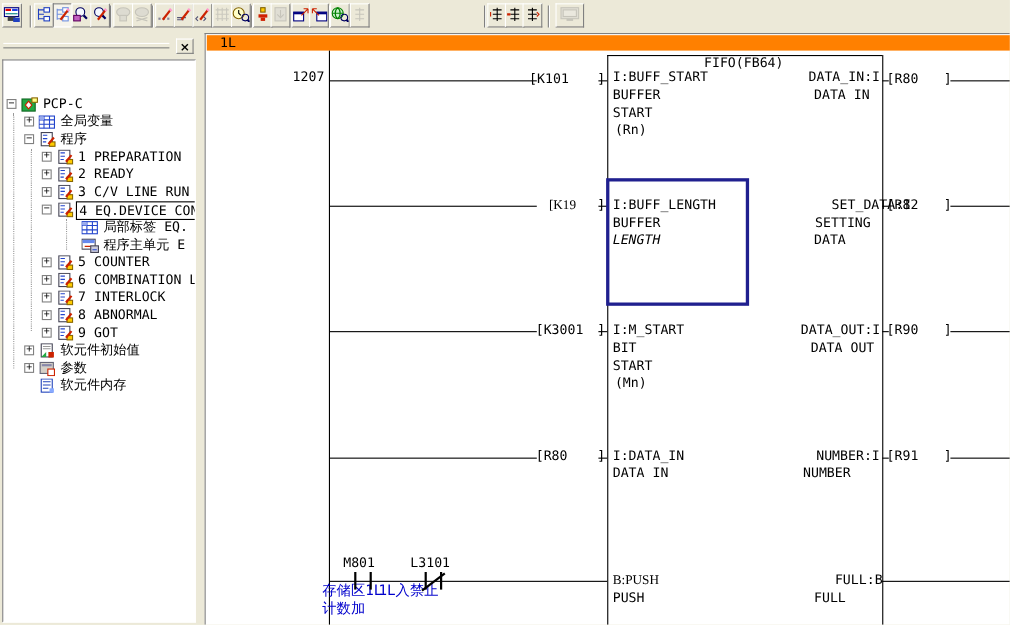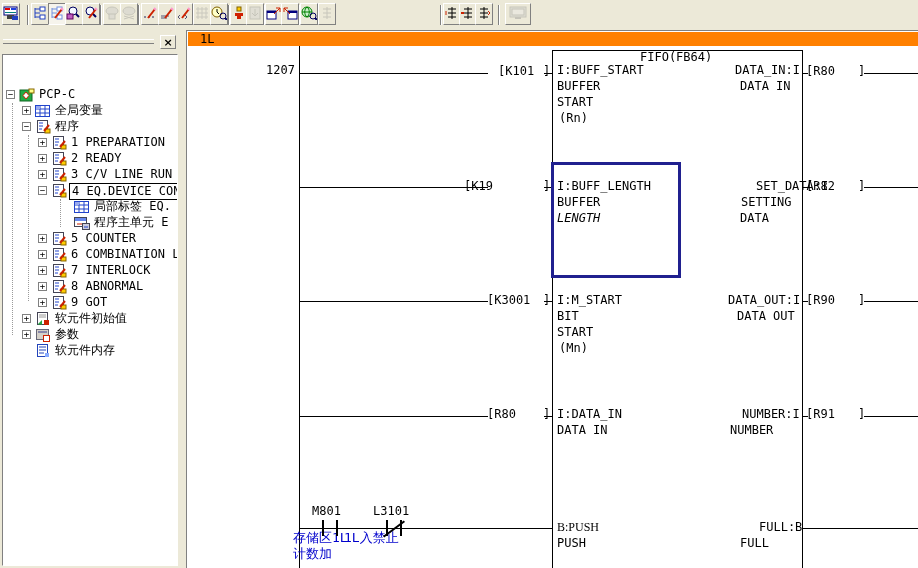--- a/index.html
+++ b/index.html
@@ -302,31 +302,31 @@
     <div class="hline" style="left: 802px; top: 301px; width: 6px; height: 1.4px;"></div>
     <div class="hline" style="left: 864px; top: 301px; width: 54px; height: 1.4px;"></div>
     <div class="hline" style="left: 300px; top: 416px; width: 188px; height: 1.4px;"></div>
     <div class="hline" style="left: 544px; top: 416px; width: 8px; height: 1.4px;"></div>
     <div class="hline" style="left: 802px; top: 416px; width: 6px; height: 1.4px;"></div>
     <div class="hline" style="left: 864px; top: 416px; width: 54px; height: 1.4px;"></div>
     <div class="hline" style="left: 300px; top: 528px; width: 252px; height: 1.4px;"></div>
     <div class="hline" style="left: 802px; top: 528px; width: 116px; height: 1.4px;"></div>
     <span class="ltext" style="left: 266px; top: 64px;">1207</span>
     <span class="ltext" style="left: 640px; top: 51px; pointer-events: auto;">FIFO(FB64)</span>
-    <span class="ltext" style="left: 498px; top: 65px; pointer-events: auto; text-align: center;">[K101</span>
+    <span class="ltext" style="left: 481px; top: 65px; pointer-events: auto; text-align: center;">[K101</span>
     <span class="ltext" style="left: 543px; top: 65px;">]</span>
     <span class="ltext" style="left: 557px; top: 64px; pointer-events: auto;">I:BUFF_START</span>
     <span class="ltext" style="left: 557px; top: 80px;">BUFFER</span>
     <span class="ltext" style="left: 557px; top: 96px;">START</span>
     <span class="ltext" style="left: 559px; top: 112px;">(Rn)</span>
     <span class="ltext" style="left: 735px; top: 64px; pointer-events: auto;">DATA_IN:I</span>
     <span class="ltext" style="left: 740px; top: 80px;">DATA IN</span>
     <span class="ltext" style="left: 806px; top: 65px; pointer-events: auto;">[R80</span>
     <span class="ltext" style="left: 858px; top: 65px;">]</span>
-    <span class="ltext" style="left: 464px; top: 180px; pointer-events: auto;">[K19</span>
+    <span class="ltext" style="left: 499px; top: 180px; pointer-events: auto; font-family: Liberation Serif, serif;">[K19</span>
     <span class="ltext" style="left: 543px; top: 180px;">]</span>
     <span class="ltext" style="left: 557px; top: 180px; pointer-events: auto;">I:BUFF_LENGTH</span>
     <span class="ltext" style="left: 557px; top: 196px;">BUFFER</span>
     <span class="ltext" style="left: 557px; top: 212px; font-style: italic;">LENGTH</span>
     <span class="ltext" style="left: 756px; top: 180px; pointer-events: auto;">SET_DATA:I</span>
     <span class="ltext" style="left: 741px; top: 196px;">SETTING</span>
     <span class="ltext" style="left: 740px; top: 212px;">DATA</span>
     <span class="ltext" style="left: 806px; top: 180px; pointer-events: auto;">[R82</span>
     <span class="ltext" style="left: 858px; top: 180px;">]</span>
     <span class="ltext" style="left: 487px; top: 294px; pointer-events: auto;">[K3001</span>

